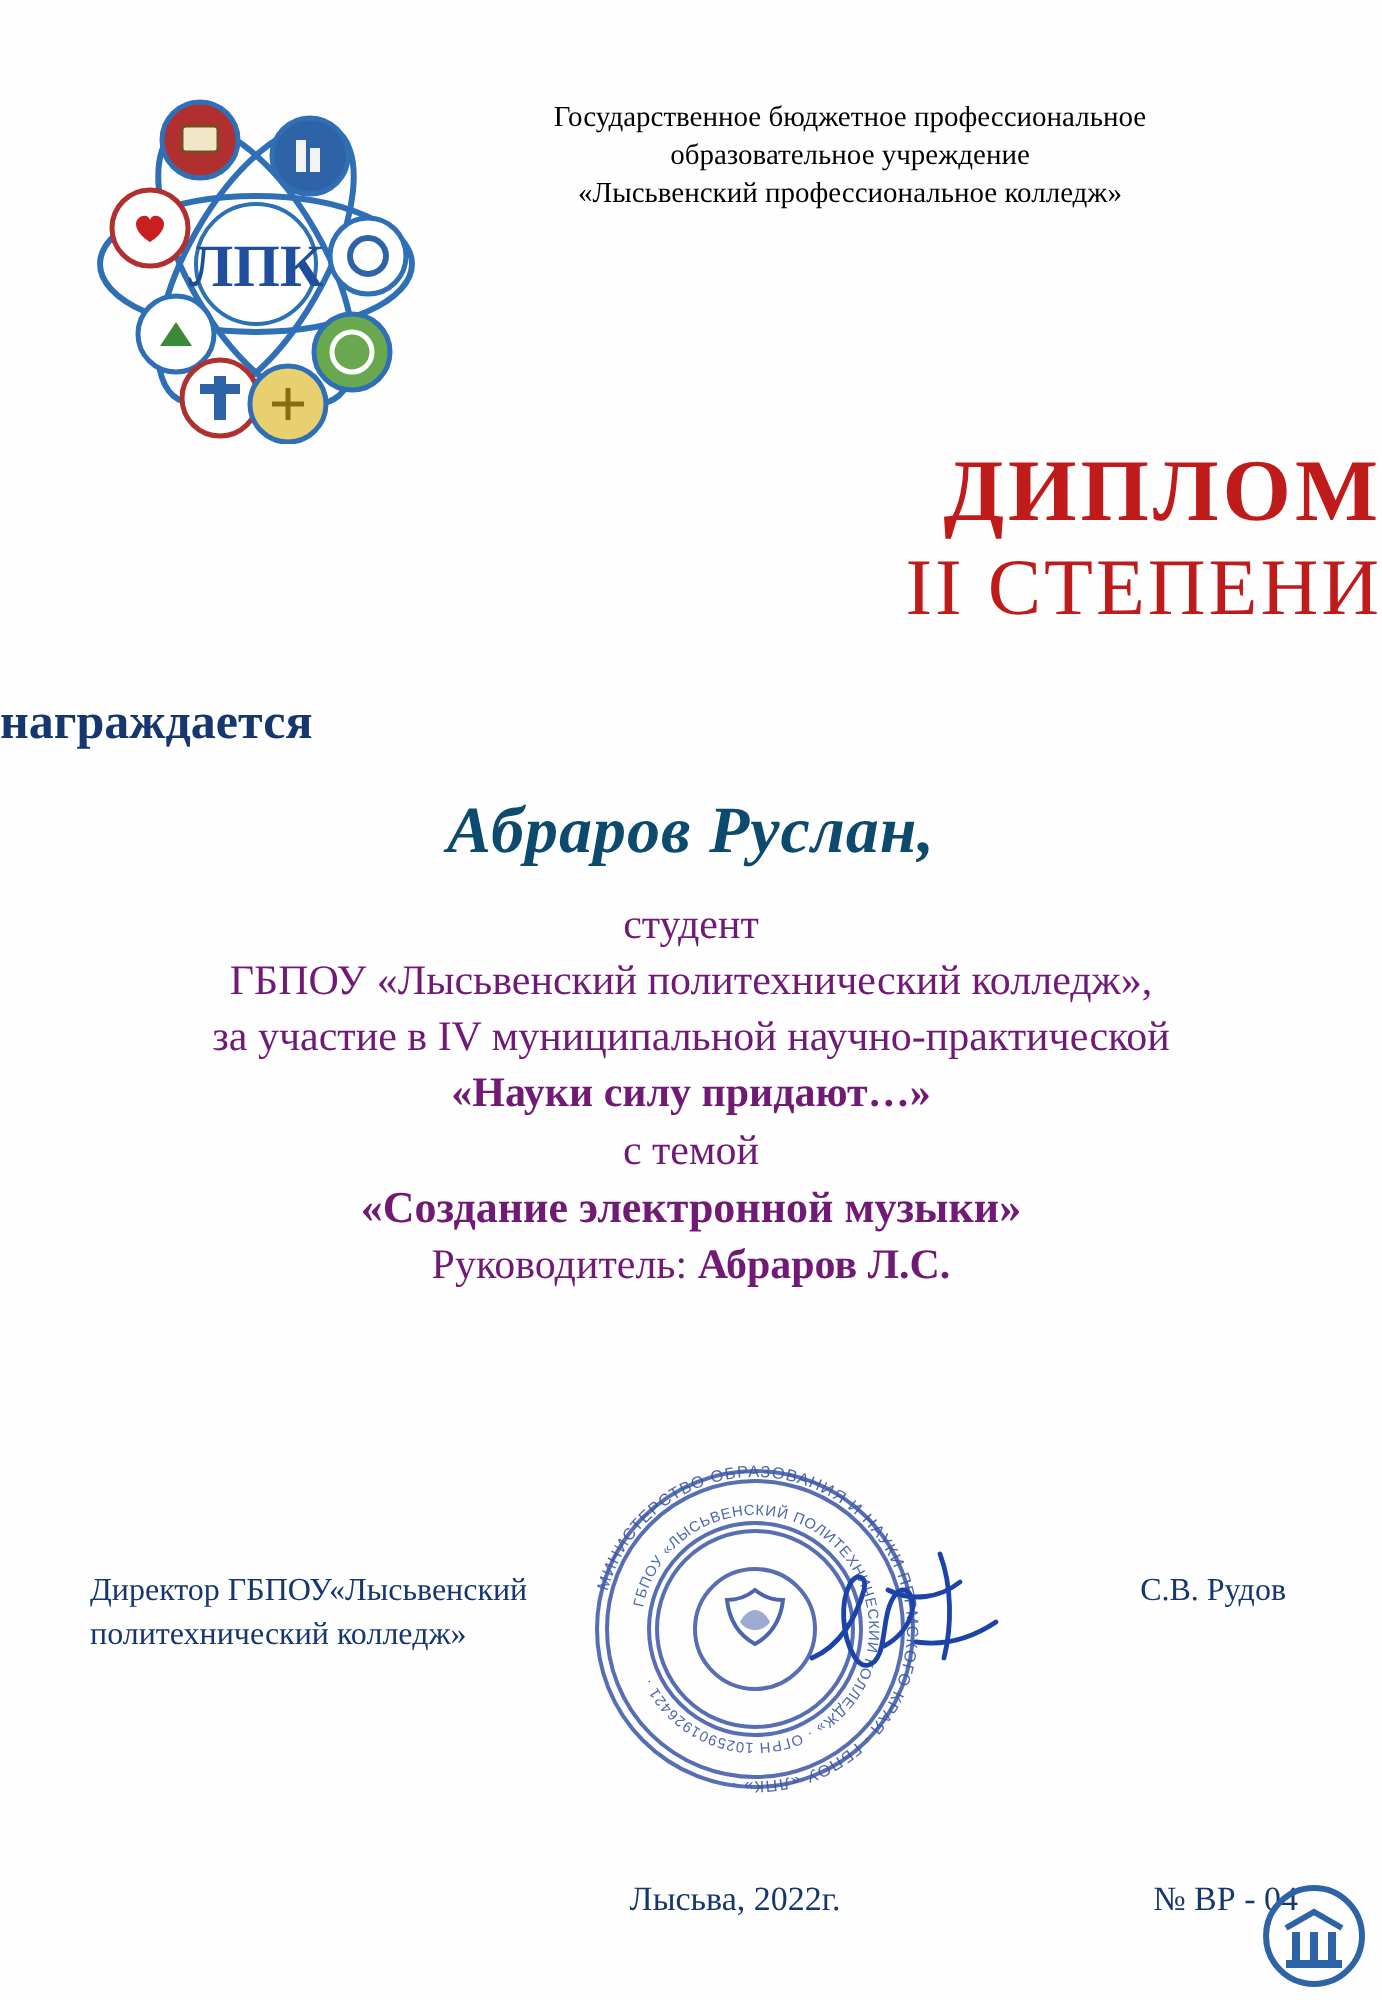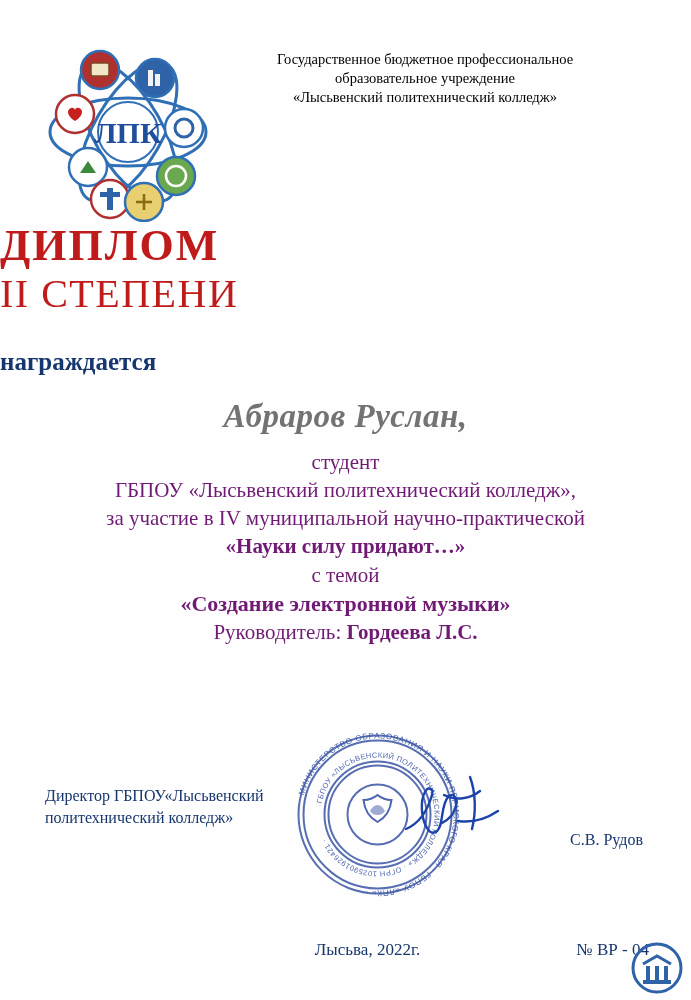--- a/index.html
+++ b/index.html
@@ -48,21 +48,21 @@
     font-family: "Liberation Serif", serif;
   }
   .org-line { display: block; }
 
   
   .title-wrap {
     position: absolute;
     top: 222px;
     left: 0;
     right: 0;
-    text-align: left;
+    text-align: right;
   }
   .title-main {
     font-size: 44px;
     font-weight: bold;
     letter-spacing: 2px;
     color: #c01b1b;
     line-height: 1.08;
     font-family: "Liberation Serif", serif;
   }
   .title-sub {
@@ -88,21 +88,21 @@
   }
   .recipient {
     position: absolute;
     top: 398px;
     left: 0;
     right: 0;
     text-align: center;
     font-size: 33px;
     font-style: italic;
     font-weight: bold;
-    color: #737373;
+    color: #0c4a6e;
     letter-spacing: 0.5px;
   }
   .body-lines {
     position: absolute;
     top: 448px;
     left: 40px;
     right: 40px;
     text-align: center;
     color: #701a75;
   }
@@ -129,21 +129,20 @@
     font-size: 16px;
     line-height: 1.38;
     color: #15366e;
   }
   .sig-right {
     position: absolute;
     right: 8px;
     top: 2px;
     font-size: 16px;
     color: #15366e;
-    margin-top: 44px;
   }
   .stamp {
     position: absolute;
     left: 290px;
     top: 727px;
     width: 175px;
     height: 175px;
   }
   .signature-mark {
     position: absolute;
@@ -219,21 +218,21 @@
             <rect x="62" y="150" width="20" height="5" fill="#2f63a8"></rect>
           <circle cx="106" cy="160" r="19" fill="#e8d070" stroke="#2f6fb5" stroke-width="2.5"></circle>
           <path d="M98 160h16M106 152v16" stroke="#8a6a12" stroke-width="2.5"></path>
         </g>
       </svg>
     </div>
 
     <div class="org-block">
       <span class="org-line">Государственное бюджетное профессиональное</span>
       <span class="org-line">образовательное учреждение</span>
-      <span class="org-line">«Лысьвенский политехнический колледж»</span>
+      <span class="org-line">«Лысьвенский профессиональное колледж»</span>
     </div>
   </div>
 
   <div class="title-wrap">
     <div class="title-main">ДИПЛОМ</div>
     <div class="title-sub">II СТЕПЕНИ</div>
   </div>
 
   <div class="award-word">награждается</div>
 
@@ -241,21 +240,21 @@
 
   <div class="body-lines">
     <div class="ln ln-plain">студент</div>
     <div class="ln ln-plain">ГБПОУ «Лысьвенский политехнический колледж»,</div>
     <div class="ln ln-plain">за участие в IV муниципальной научно-практической</div>
     <div class="ln ln-strong">«Науки силу придают…»</div>
     <div class="ln ln-plain">с темой</div>
     <div class="ln ln-strong-lg">«Создание электронной музыки»</div>
     <div class="ln supervisor">
       <span>Руководитель:</span>
-      <b>Гордеева Л.С.</b>
+      <b>Абраров Л.С.</b>
     </div>
   </div>
 
   <div class="stamp">
     <svg viewBox="0 0 175 175" width="175" height="175" aria-hidden="true">
       <defs>
         <path id="outerArc" d="M 87.5,87.5 m -76,0 a 76,76 0 1,1 152,0 a 76,76 0 1,1 -152,0"></path>
         <path id="innerArc" d="M 87.5,87.5 m -57,0 a 57,57 0 1,1 114,0 a 57,57 0 1,1 -114,0"></path>
       </defs>
       <g fill="none" stroke="#3a55a5" stroke-width="2" opacity="0.85">

